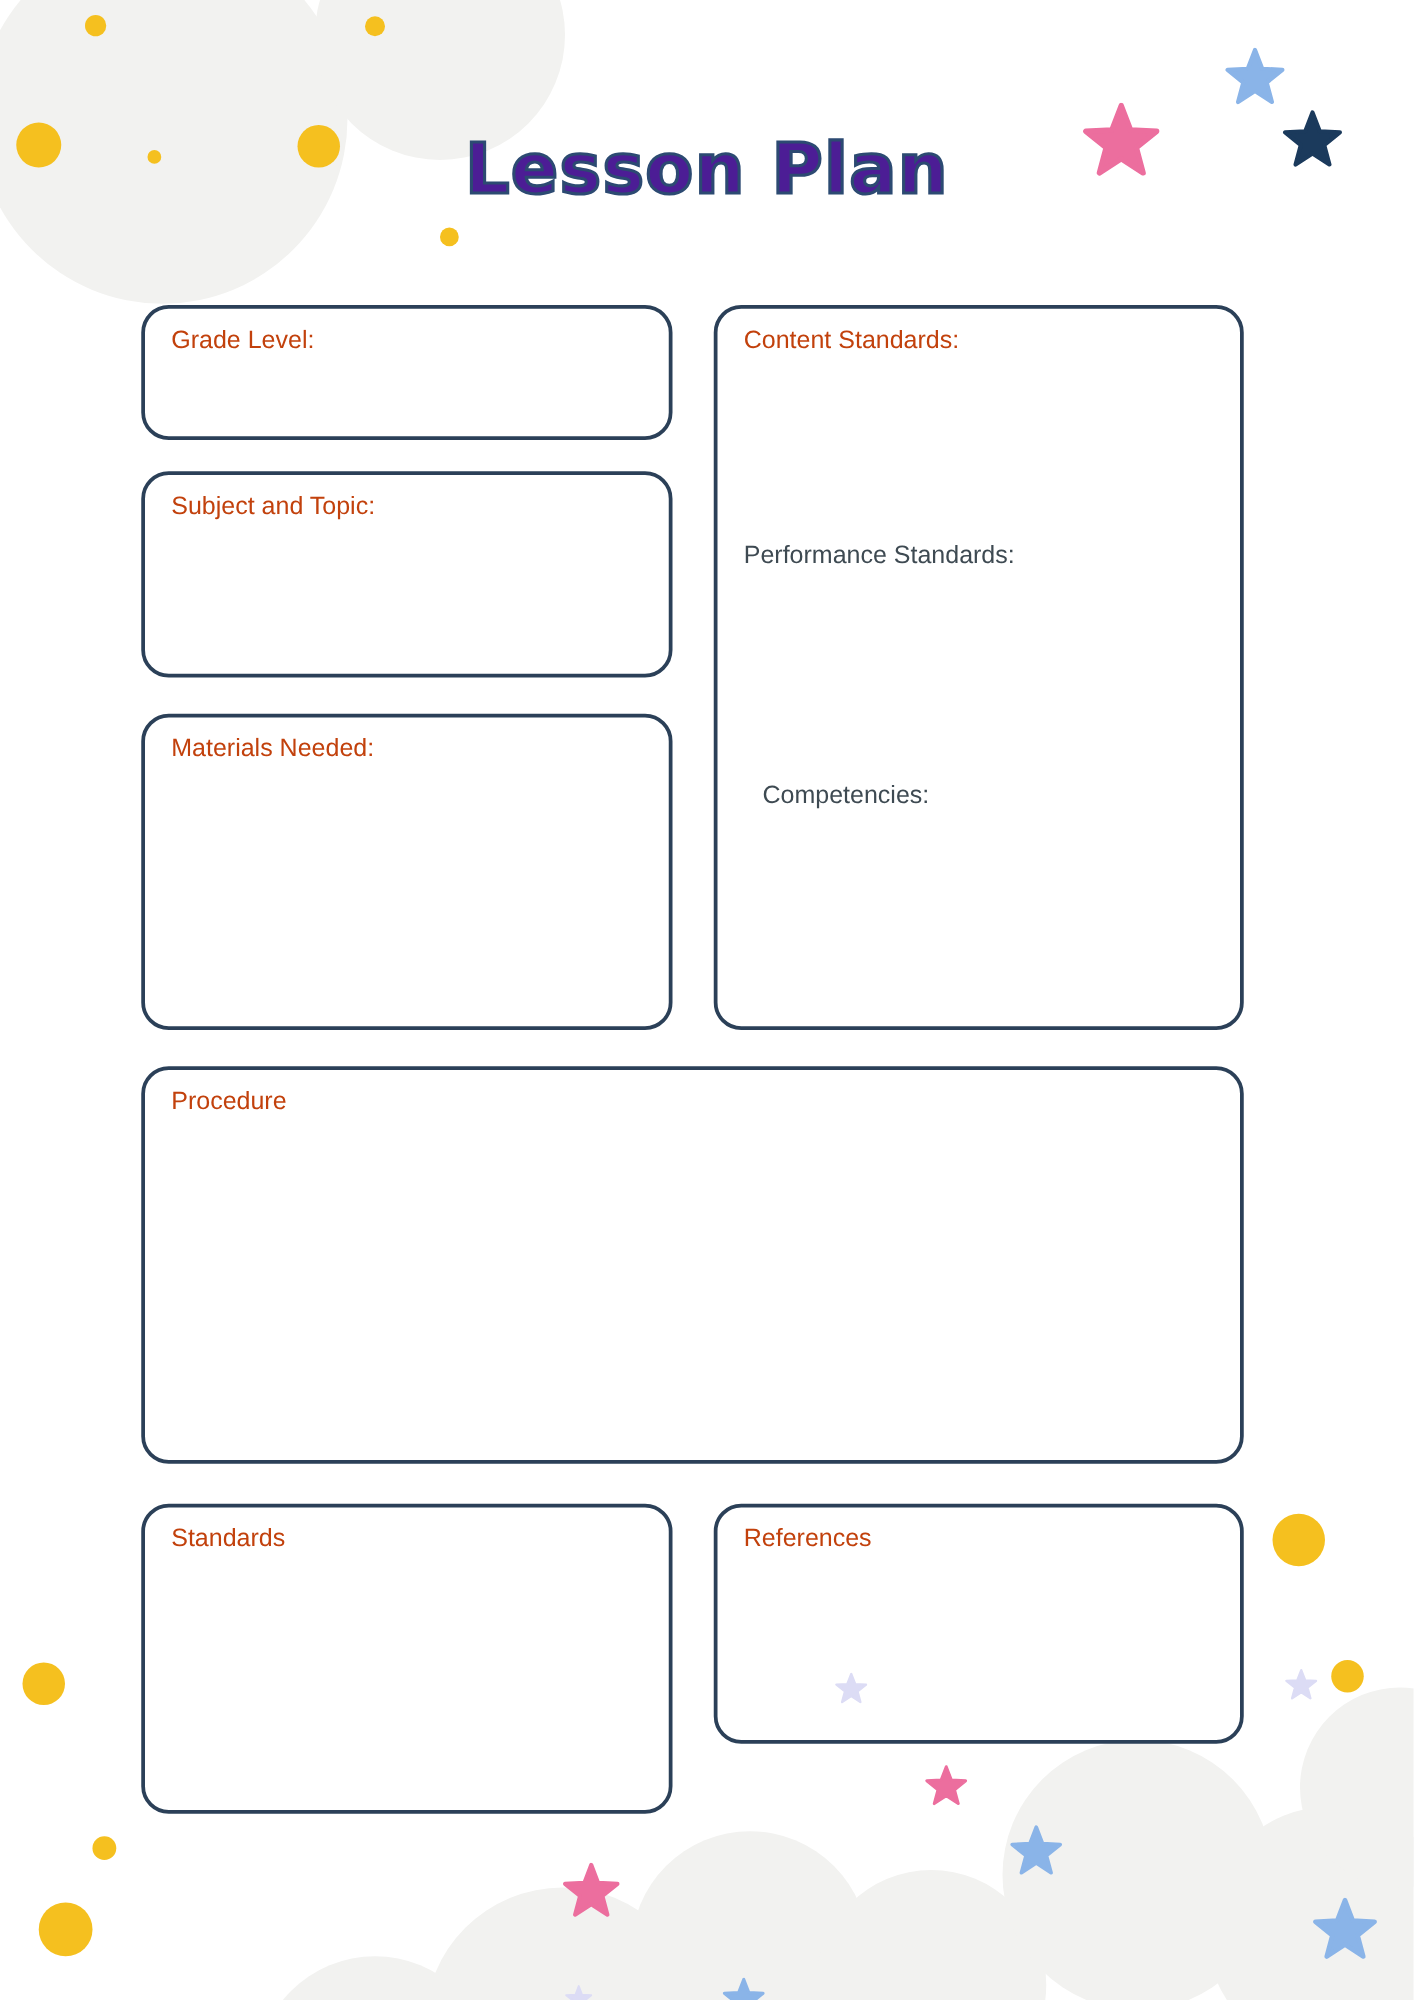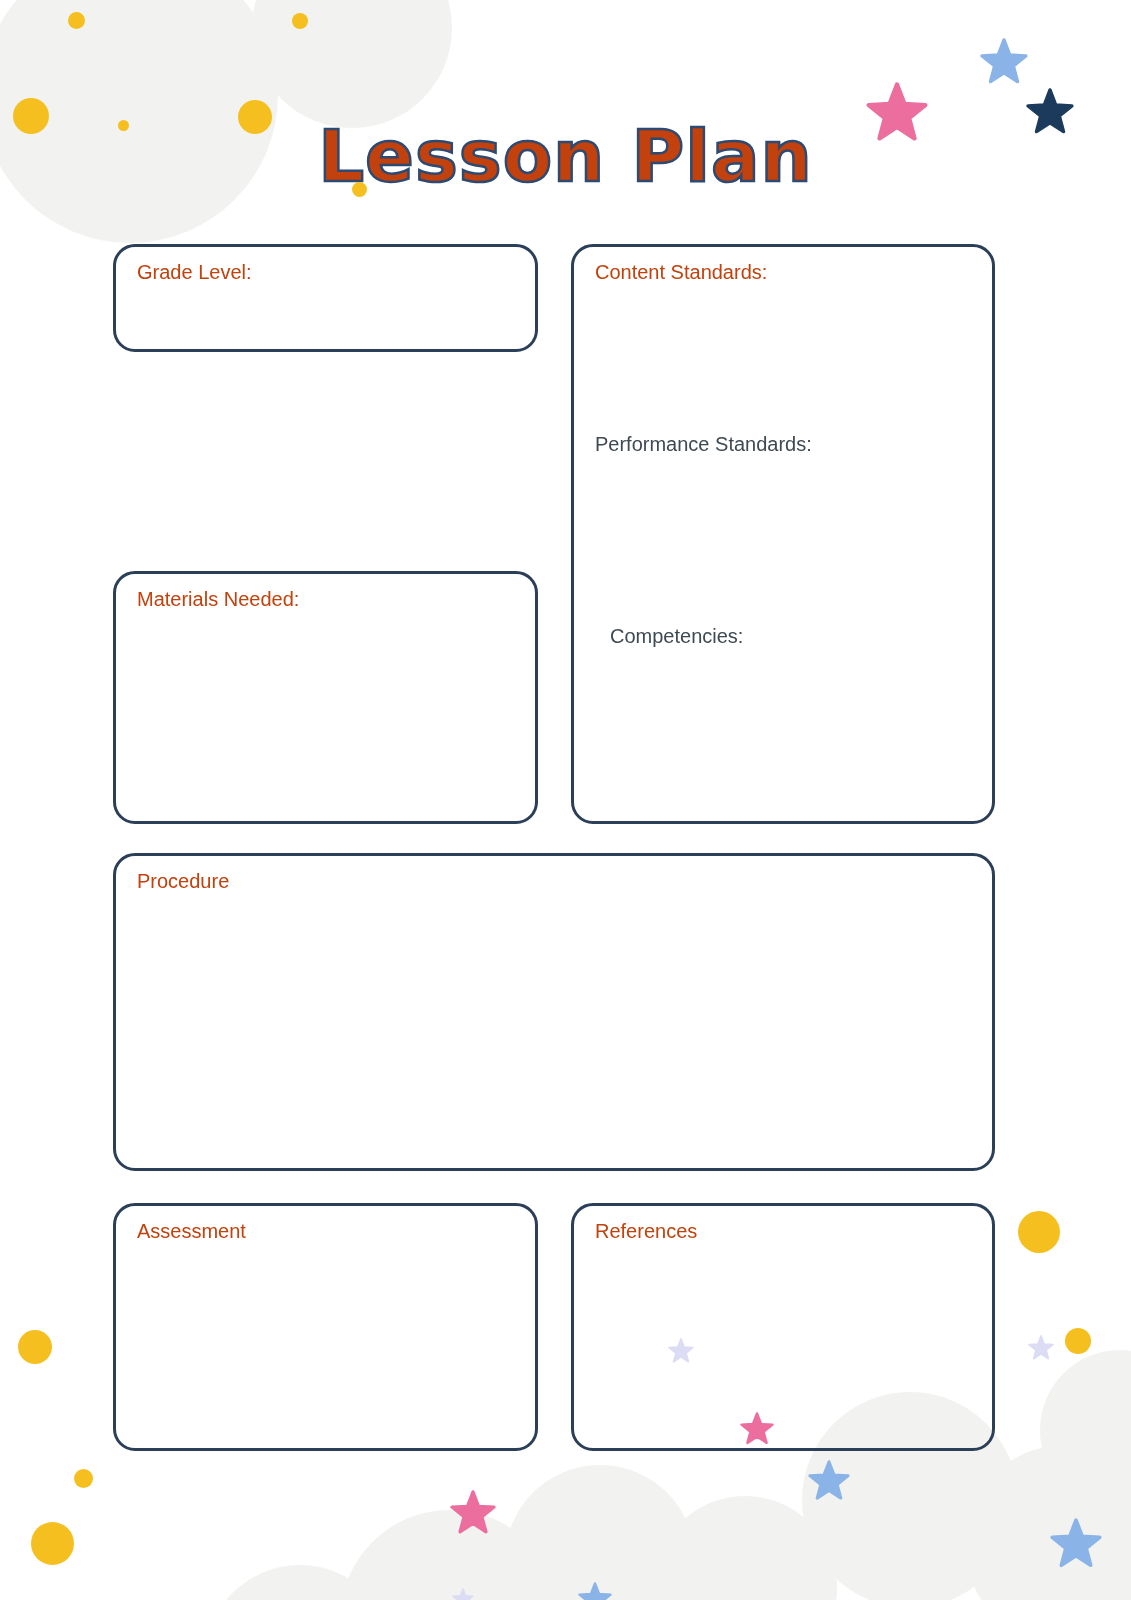--- a/index.html
+++ b/index.html
@@ -47,27 +47,27 @@
   #title-wrap {
     position: absolute;
     left: 0;
     top: 108px;
     width: 1131px;
     text-align: center;
     z-index: 2;
   }
   #page-title {
     display: inline-block;
-    margin: 12px;
+    margin: 0;
     font-family: "DejaVu Sans", sans-serif;
     font-weight: 700;
-    font-size: 72px;
+    font-size: 56px;
     line-height: 1;
     letter-spacing: 1px;
-    color: #c2410c;
+    color: #4c1d95;
     -webkit-text-stroke: 2.5px #2c4a72;
   }
 
   
   .field-box {
     position: absolute;
     box-sizing: border-box;
     border: 3px solid #2b4058;
     border-radius: 22px;
     background: transparent;
@@ -93,21 +93,21 @@
     white-space: nowrap;
   }
 
   
   #box-grade-level    { left: 113px; top: 244px;  width: 425px; height: 108px; }
   #box-subject-topic  { left: 113px; top: 377px;  width: 425px; height: 165px; }
   #box-materials      { left: 113px; top: 571px;  width: 425px; height: 253px; text-decoration: underline; }
   #box-standards      { left: 571px; top: 244px;  width: 424px; height: 580px; }
   #box-procedure      { left: 113px; top: 853px;  width: 882px; height: 318px; }
   #box-assessment     { left: 113px; top: 1203px; width: 425px; height: 248px; }
-  #box-references     { left: 571px; top: 1203px; width: 424px; height: 248px; }
+  #box-references     { left: 571px; top: 1203px; width: 424px; height: 192px; }
 
   
   #label-performance-standards { top: 184px; }
   #label-competencies          { top: 376px; margin-left: 15px; }
 </style>
 </head>
 <body>
 
 <div id="page">
 
@@ -124,37 +124,40 @@
     </div>
 
   <div id="title-wrap">
     <h1 id="page-title">Lesson Plan</h1>
   </div>
 
   <div class="field-box" id="box-grade-level">
     <span class="field-label">Grade Level:</span>
   </div>
 
+  <div class="field-box" id="box-subject-topic">
+    <span class="field-label">Subject and Topic:</span>
+  </div>
 
   <div class="field-box" id="box-materials">
     <span class="field-label">Materials Needed:</span>
   </div>
 
   <div class="field-box" id="box-standards">
     <span class="field-label">Content Standards:</span>
     <span class="inner-label" id="label-performance-standards">Performance Standards:</span>
     <span class="inner-label" id="label-competencies">Competencies:</span>
   </div>
 
   <div class="field-box" id="box-procedure">
     <span class="field-label">Procedure</span>
   </div>
 
   <div class="field-box" id="box-assessment">
-    <span class="field-label">Assessment</span>
+    <span class="field-label">Standards</span>
   </div>
 
   <div class="field-box" id="box-references">
     <span class="field-label">References</span>
   </div>
 
   <div id="decor-front">
       <div class="dot" style="left: 68px; top: 12px; width: 17px; height: 17px; background: rgb(245, 192, 31);"></div>
       <div class="dot" style="left: 292px; top: 13px; width: 16px; height: 16px; background: rgb(245, 192, 31);"></div>
       <div class="dot" style="left: 13px; top: 98px; width: 36px; height: 36px; background: rgb(245, 192, 31);"></div>

